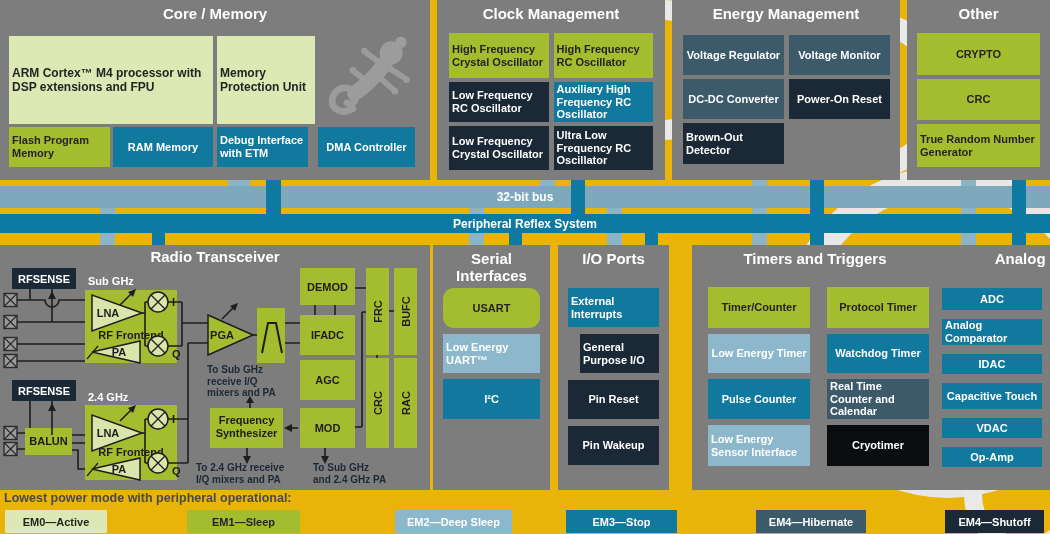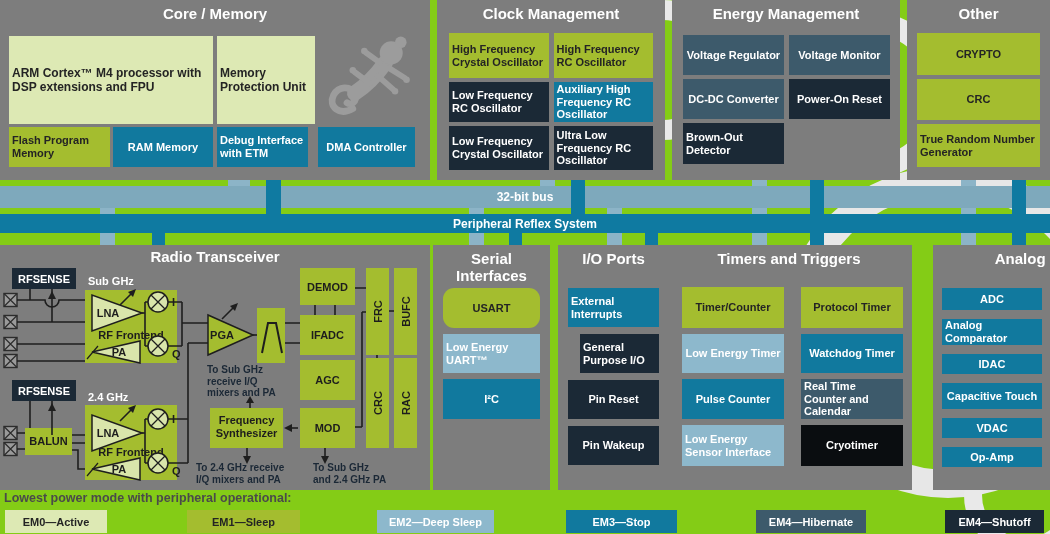--- a/index.html
+++ b/index.html
@@ -1,16 +1,16 @@
 <!DOCTYPE html>
 <html><head>
 <meta charset="utf-8">
 <style>
   html,body{margin:0;padding:0;background:#fff;}
-  #stage{position:relative;width:1050px;height:534px;background:#84cc16;overflow:hidden;
+  #stage{position:relative;width:1050px;height:534px;background:#eab308;overflow:hidden;
          font-family:"Liberation Sans",sans-serif;}
   .panel{position:absolute;background:#7d7d7d;z-index:2;}
   .ptitle{color:#fff;font-weight:bold;font-size:15px;text-align:center;margin:6px 4px 0;line-height:1.1;}
   .bx{display:flex;align-items:center;justify-content:center;text-align:left;
       font-weight:bold;font-size:11px;line-height:1.18;padding:1px 3px;box-sizing:border-box;}
   .em0{background:#dde9b4;color:#242424;}
   .em1{background:#a4bd2f;color:#242424;}
   .em2{background:#8db8cc;color:#ffffff;}
   .em3{background:#11799e;color:#ffffff;}
   .em4h{background:#3d5a6b;color:#ffffff;}
@@ -272,21 +272,21 @@
   <div class="panel" style="left:558px;top:245px;width:111px;height:245px;">
     <div class="ptitle">I/O Ports</div>
     <div class="col" style="left:10px;top:43px;width:91px;gap:7px;">
       <div class="bx em3" style="height:39px;">External Interrupts</div>
       <div class="bx em4s" style="height:39px;margin-left:12px;">General Purpose I/O</div>
       <div class="bx em4s" style="height:39px;">Pin Reset</div>
       <div class="bx em4s" style="height:39px;">Pin Wakeup</div>
     </div>
   </div>
 
-  <div class="panel" style="left:666px;top:245px;width:246px;height:245px;">
+  <div class="panel" style="left:692px;top:245px;width:246px;height:245px;">
     <div class="ptitle">Timers and Triggers</div>
     <div class="grid2" style="left:16px;top:42px;width:221px;grid-template-columns:102px 102px;grid-template-rows:41px 39px 40px 41px;gap:6px 17px;">
       <div class="bx em1">Timer/Counter</div>
       <div class="bx em1">Protocol Timer</div>
       <div class="bx em2">Low Energy Timer</div>
       <div class="bx em3">Watchdog Timer</div>
       <div class="bx em3">Pulse Counter</div>
       <div class="bx em4h">Real Time Counter and Calendar</div>
       <div class="bx em2">Low Energy Sensor Interface</div>
       <div class="bx blk">Cryotimer</div>
@@ -301,18 +301,18 @@
       <div class="bx em3" style="height:20px;">IDAC</div>
       <div class="bx em3" style="height:26px;">Capacitive Touch</div>
       <div class="bx em3" style="height:20px;">VDAC</div>
       <div class="bx em3" style="height:20px;">Op-Amp</div>
     </div>
   </div>
 
   <div class="legend-label">Lowest power mode with peripheral operational:</div>
   <div class="sw em0" style="left:5px;width:102px;">EM0—Active</div>
   <div class="sw em1" style="left:187px;width:113px;">EM1—Sleep</div>
-  <div class="sw em2" style="left:377px;width:117px;">EM2—Deep Sleep</div>
+  <div class="sw em2" style="left:395px;width:117px;">EM2—Deep Sleep</div>
   <div class="sw em3" style="left:566px;width:111px;">EM3—Stop</div>
   <div class="sw em4h" style="left:756px;width:110px;">EM4—Hibernate</div>
   <div class="sw em4s" style="left:945px;width:99px;">EM4—Shutoff</div>
 
 </div>
 
 </body></html>

